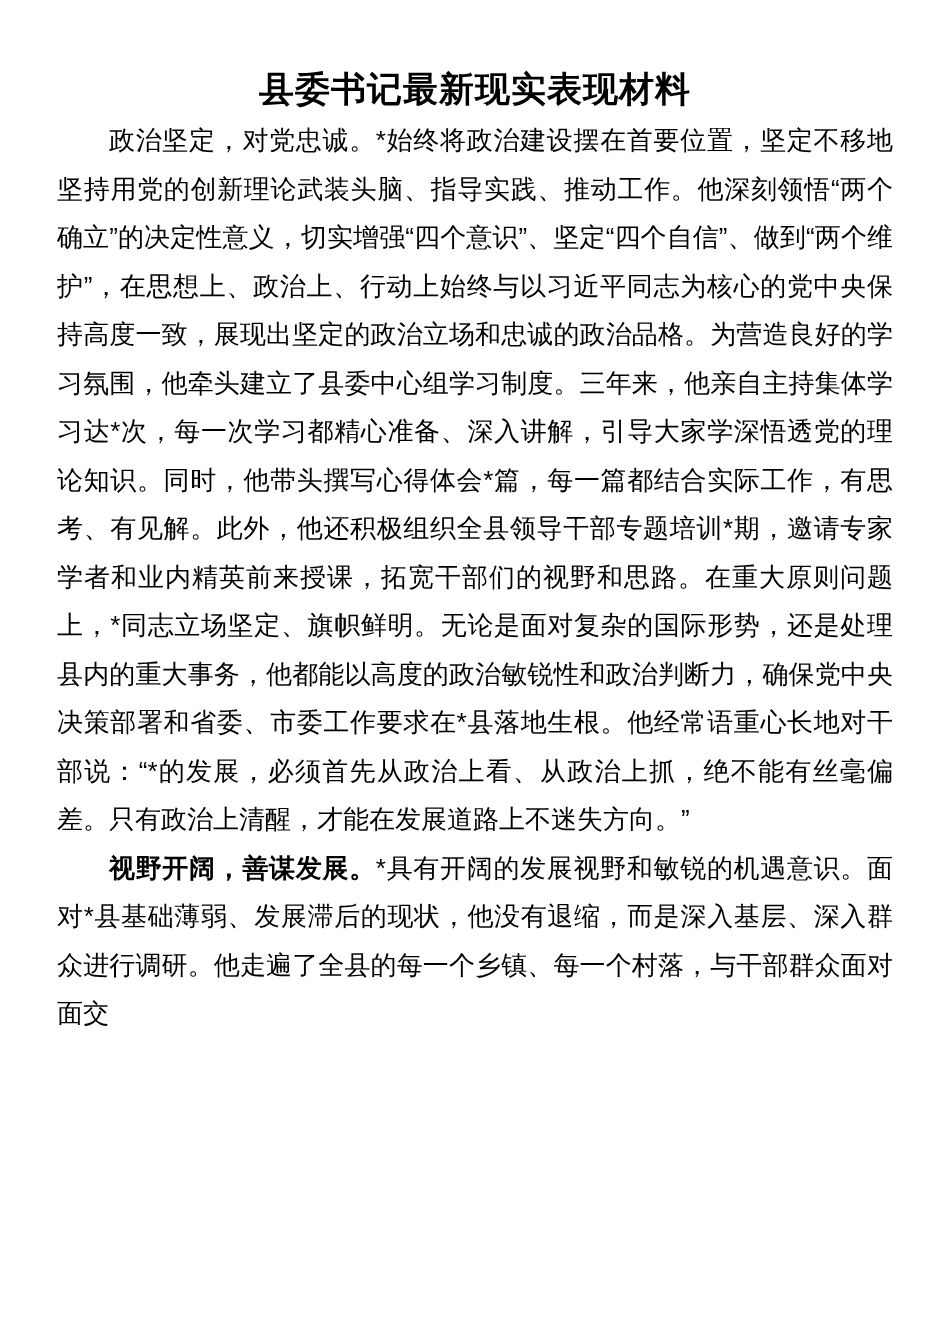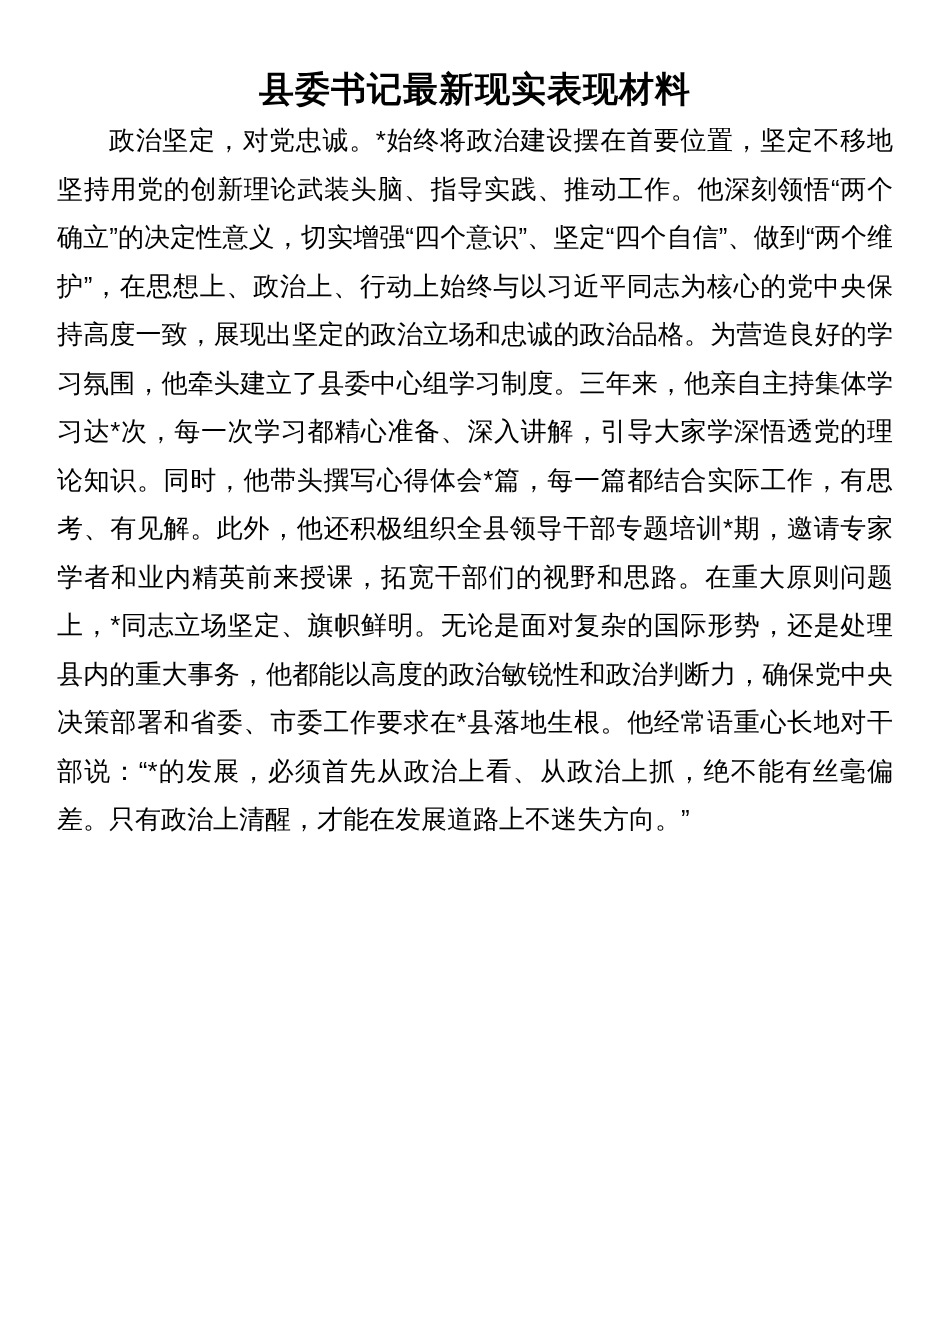--- a/index.html
+++ b/index.html
@@ -44,13 +44,14 @@
 </style>
 </head>
 <body>
 
 <div class="page">
   <h1 class="doc-title">县委书记最新现实表现材料</h1>
 
 
   <p class="para"><span>政治坚定，对党忠诚。*始终将政治建设摆在首要位置，坚定不移地坚持用党的创新理论武装头脑、指导实践、推动工作。他深刻领悟“两个确立”的决定性意义，切实增强“四个意识”、坚定“四个自信”、做到“两个维护”，在思想上、政治上、行动上始终与以习近平同志为核心的党中央保持高度一致，展现出坚定的政治立场和忠诚的政治品格。为营造良好的学习氛围，他牵头建立了县委中心组学习制度。三年来，他亲自主持集体学习达*次，每一次学习都精心准备、深入讲解，引导大家学深悟透党的理论知识。同时，他带头撰写心得体会*篇，每一篇都结合实际工作，有思考、有见解。此外，他还积极组织全县领导干部专题培训*期，邀请专家学者和业内精英前来授课，拓宽干部们的视野和思路。在重大原则问题上，*同志立场坚定、旗帜鲜明。无论是面对复杂的国际形势，还是处理县内的重大事务，他都能以高度的政治敏锐性和政治判断力，确保党中央决策部署和省委、市委工作要求在*县落地生根。他经常语重心长地对干部说：“*的发展，必须首先从政治上看、从政治上抓，绝不能有丝毫偏差。只有政治上清醒，才能在发展道路上不迷失方向。”</span></p>
 
+  <p class="para"><strong class="lead">视野开阔，善谋发展。</strong><span>*具有开阔的发展视野和敏锐的机遇意识。面对*县基础薄弱、发展滞后的现状，他没有退缩，而是深入基层、深入群众进行调研。他走遍了全县的每一个乡镇、每一个村落，与干部群众面对面交</span></p>
 </div>
 
 </body></html>

